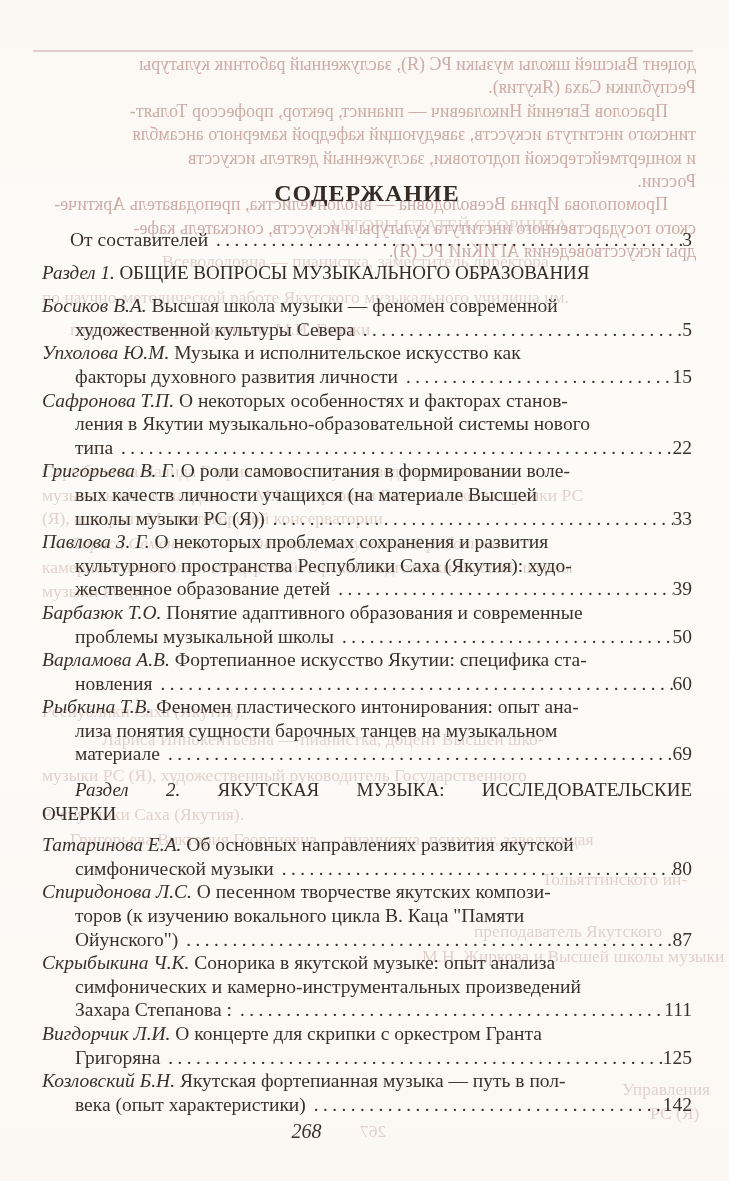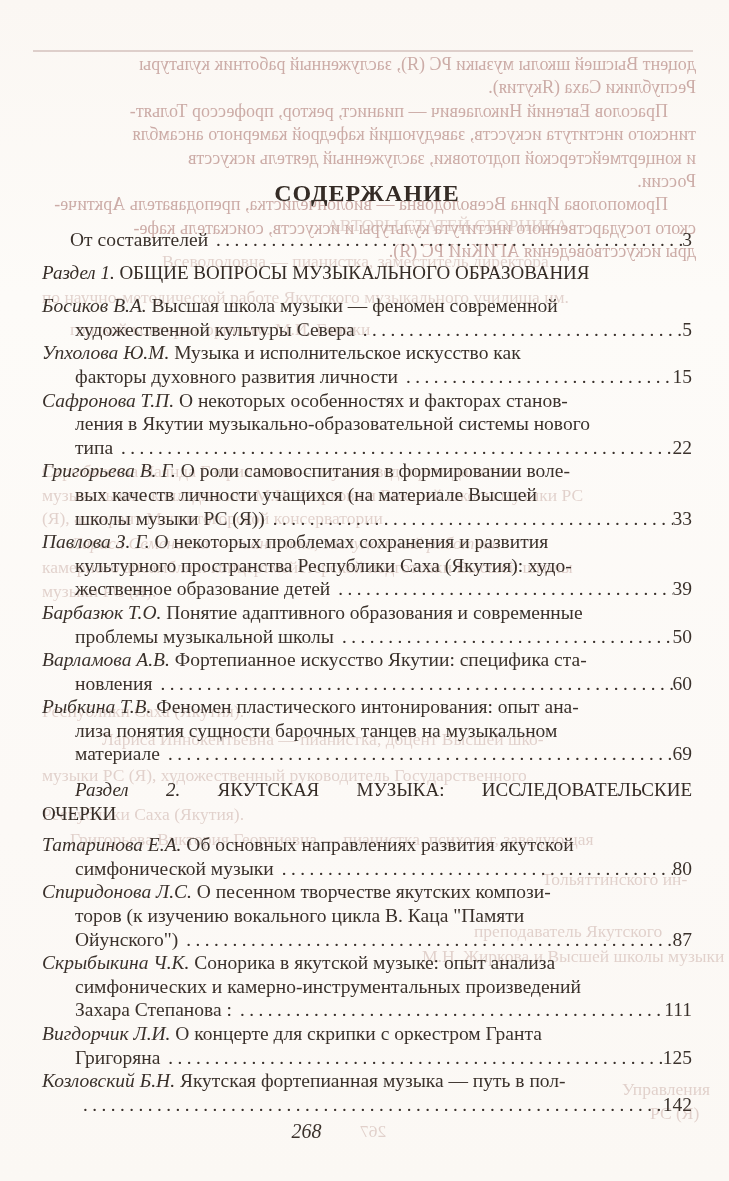--- a/index.html
+++ b/index.html
@@ -216,20 +216,21 @@
           <div class="eline"><span class="author">Вигдорчик Л.И.</span><span class="rest"> О концерте для скрипки с оркестром Гранта</span></div>
           <div class="eline cont flexline">
             <span class="t">Григоряна</span>
             <span class="dots">..........................................................................................</span>
             <span class="pg">125</span>
           </div>
         </div>
         <div class="entry">
           <div class="eline"><span class="author">Козловский Б.Н.</span><span class="rest"> Якутская фортепианная музыка — путь в пол-</span></div>
           <div class="eline cont flexline">
+            <span class="t">века (опыт характеристики)</span>
             <span class="dots">..........................................................................................</span>
             <span class="pg">142</span>
           </div>
         </div>
       </div>
   </div>
 
   <div class="folio">268</div>
 </div>
 

